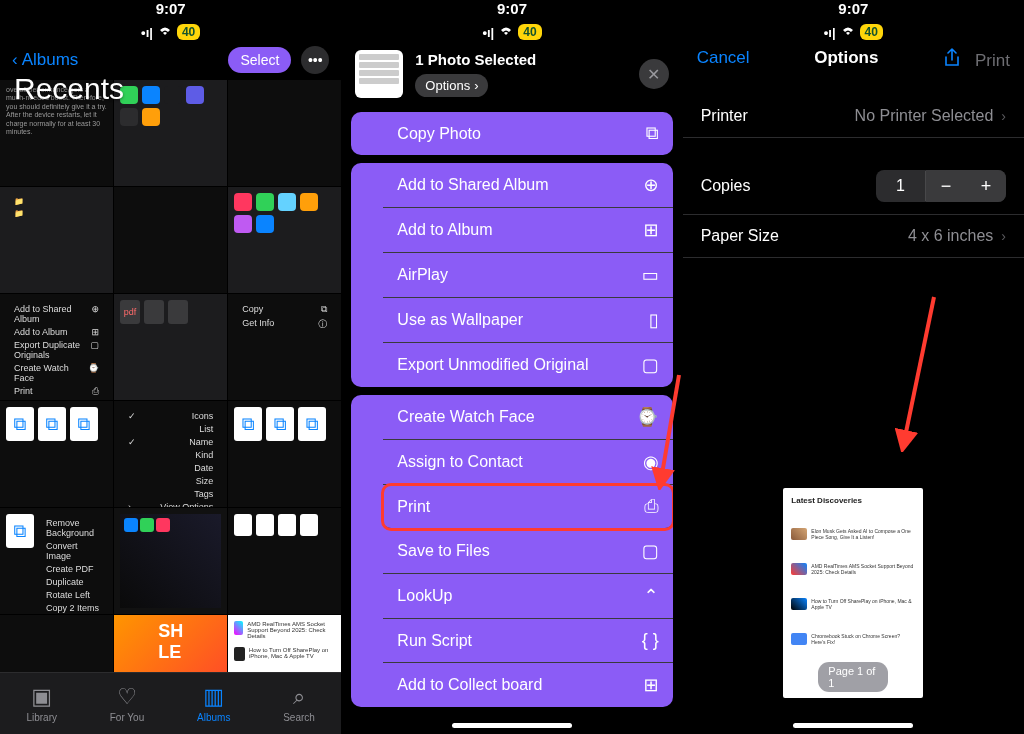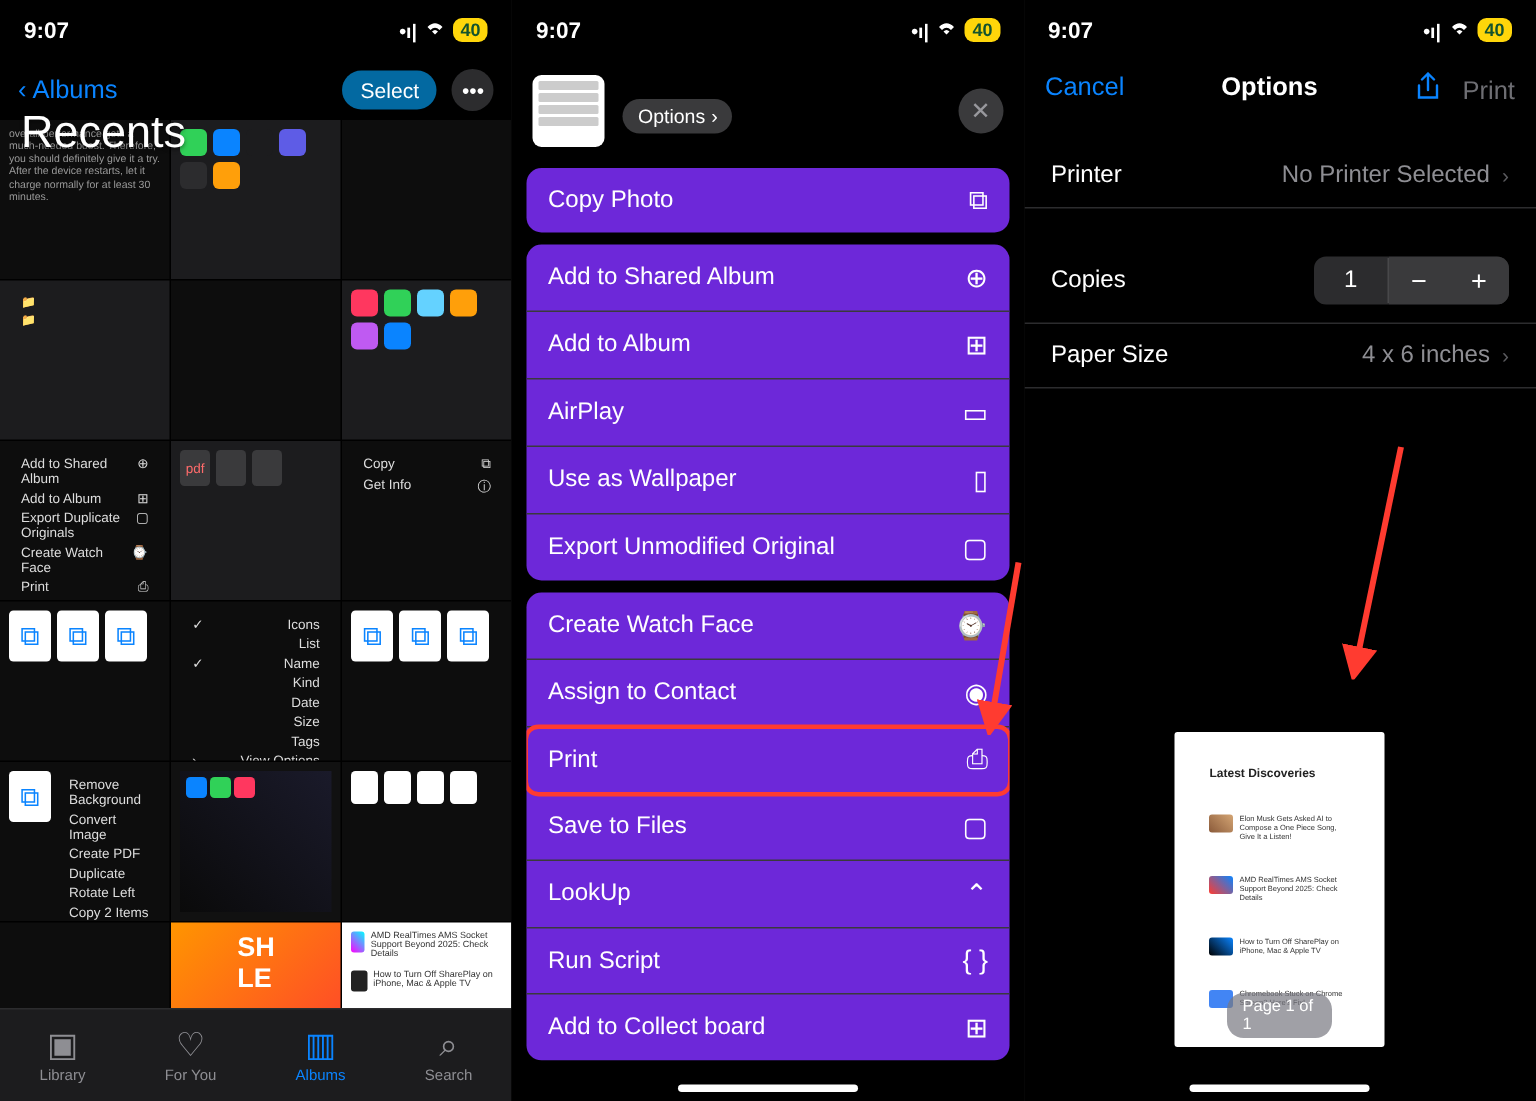--- a/index.html
+++ b/index.html
@@ -22,20 +22,21 @@
   }
   .status-bar {
     height: 40px;
     display: flex;
     justify-content: space-between;
     align-items: center;
     padding: 0 16px;
     color: #fff;
     font-size: 15px;
     font-weight: 600;
+    flex-direction: column;
   }
   .status-right { display: flex; align-items: center; gap: 4px; font-size: 13px; }
   .battery {
     background: #ffd60a;
     color: #14532d;
     border-radius: 6px;
     padding: 1px 5px;
     font-size: 12px;
     font-weight: 700;
   }
@@ -43,21 +44,21 @@
   .s1-header {
     display: flex;
     align-items: center;
     justify-content: space-between;
     padding: 6px 12px;
     color: #fff;
   }
   .s1-back { display: flex; align-items: center; gap: 4px; color: #0a84ff; font-size: 17px; }
   .s1-hdr-right { display: flex; align-items: center; gap: 10px; }
   .s1-select-btn {
-    background: #0369a1;
+    background: #8b5cf6;
     color: #fff;
     border-radius: 14px;
     padding: 5px 12px;
     font-size: 14px;
   }
   .s1-more-btn {
     background: #2c2c2e;
     color: #fff;
     width: 28px; height: 28px;
     border-radius: 14px;
@@ -158,22 +159,23 @@
     display:flex; align-items:center; justify-content:center;
     font-size:16px;
   }
   .s2-list {
     display:flex; flex-direction:column;
     padding: 0 10px;
     gap: 8px;
     overflow:hidden;
   }
   .s2-group {
-    background:#6d28d9; border-radius: 10px;
+    background:#8b5cf6; border-radius: 10px;
     overflow:hidden;
+    padding-left:32px;
   }
   .s2-row {
     display:flex; justify-content:space-between; align-items:center;
     padding: 11px 14px;
     color:#fff;
     font-size: 16px;
     border-bottom:0.5px solid #3a3a3c;
   }
   .s2-row:last-child { border-bottom:none; }
   .s2-row .ric { color:#fff; font-size:18px; }
@@ -233,21 +235,21 @@
     flex:1;
     display:flex; align-items:flex-end; justify-content:center;
     padding-bottom: 36px;
     position:relative;
   }
   .s3-page {
     width:140px; height:210px;
     background:#fff;
     box-shadow:0 4px 20px rgba(0,0,0,0.4);
     border-radius:2px;
-    padding:23px;
+    padding:8px;
     display:flex; flex-direction:column;
     gap:23px;
     position:relative;
   }
   .s3-page-hdr { font-size:8px; font-weight:700; color:#222;}
   .s3-article { display:flex; gap:4px; align-items:flex-start;}
   .s3-art-img { width:16px; height:12px; border-radius:2px;}
   .s3-art-txt { font-size:5px; color:#333; line-height:1.2; flex:1;}
   .s3-page-label {
     position:absolute; bottom:6px; left:50%;
@@ -492,20 +494,21 @@
   </div>
 
   <div class="s2-sheet-head">
     <div class="s2-thumb">
       <div></div>
         <div></div>
         <div></div>
         <div></div>
     </div>
     <div class="s2-head-txt">
+      <div class="s2-head-title">1 Photo Selected</div>
       <div class="s2-options-pill">
         <span>Options</span>
         <span>›</span>
       </div>
     </div>
     <div class="s2-close">
       <span>✕</span>
     </div>
   </div>
 

